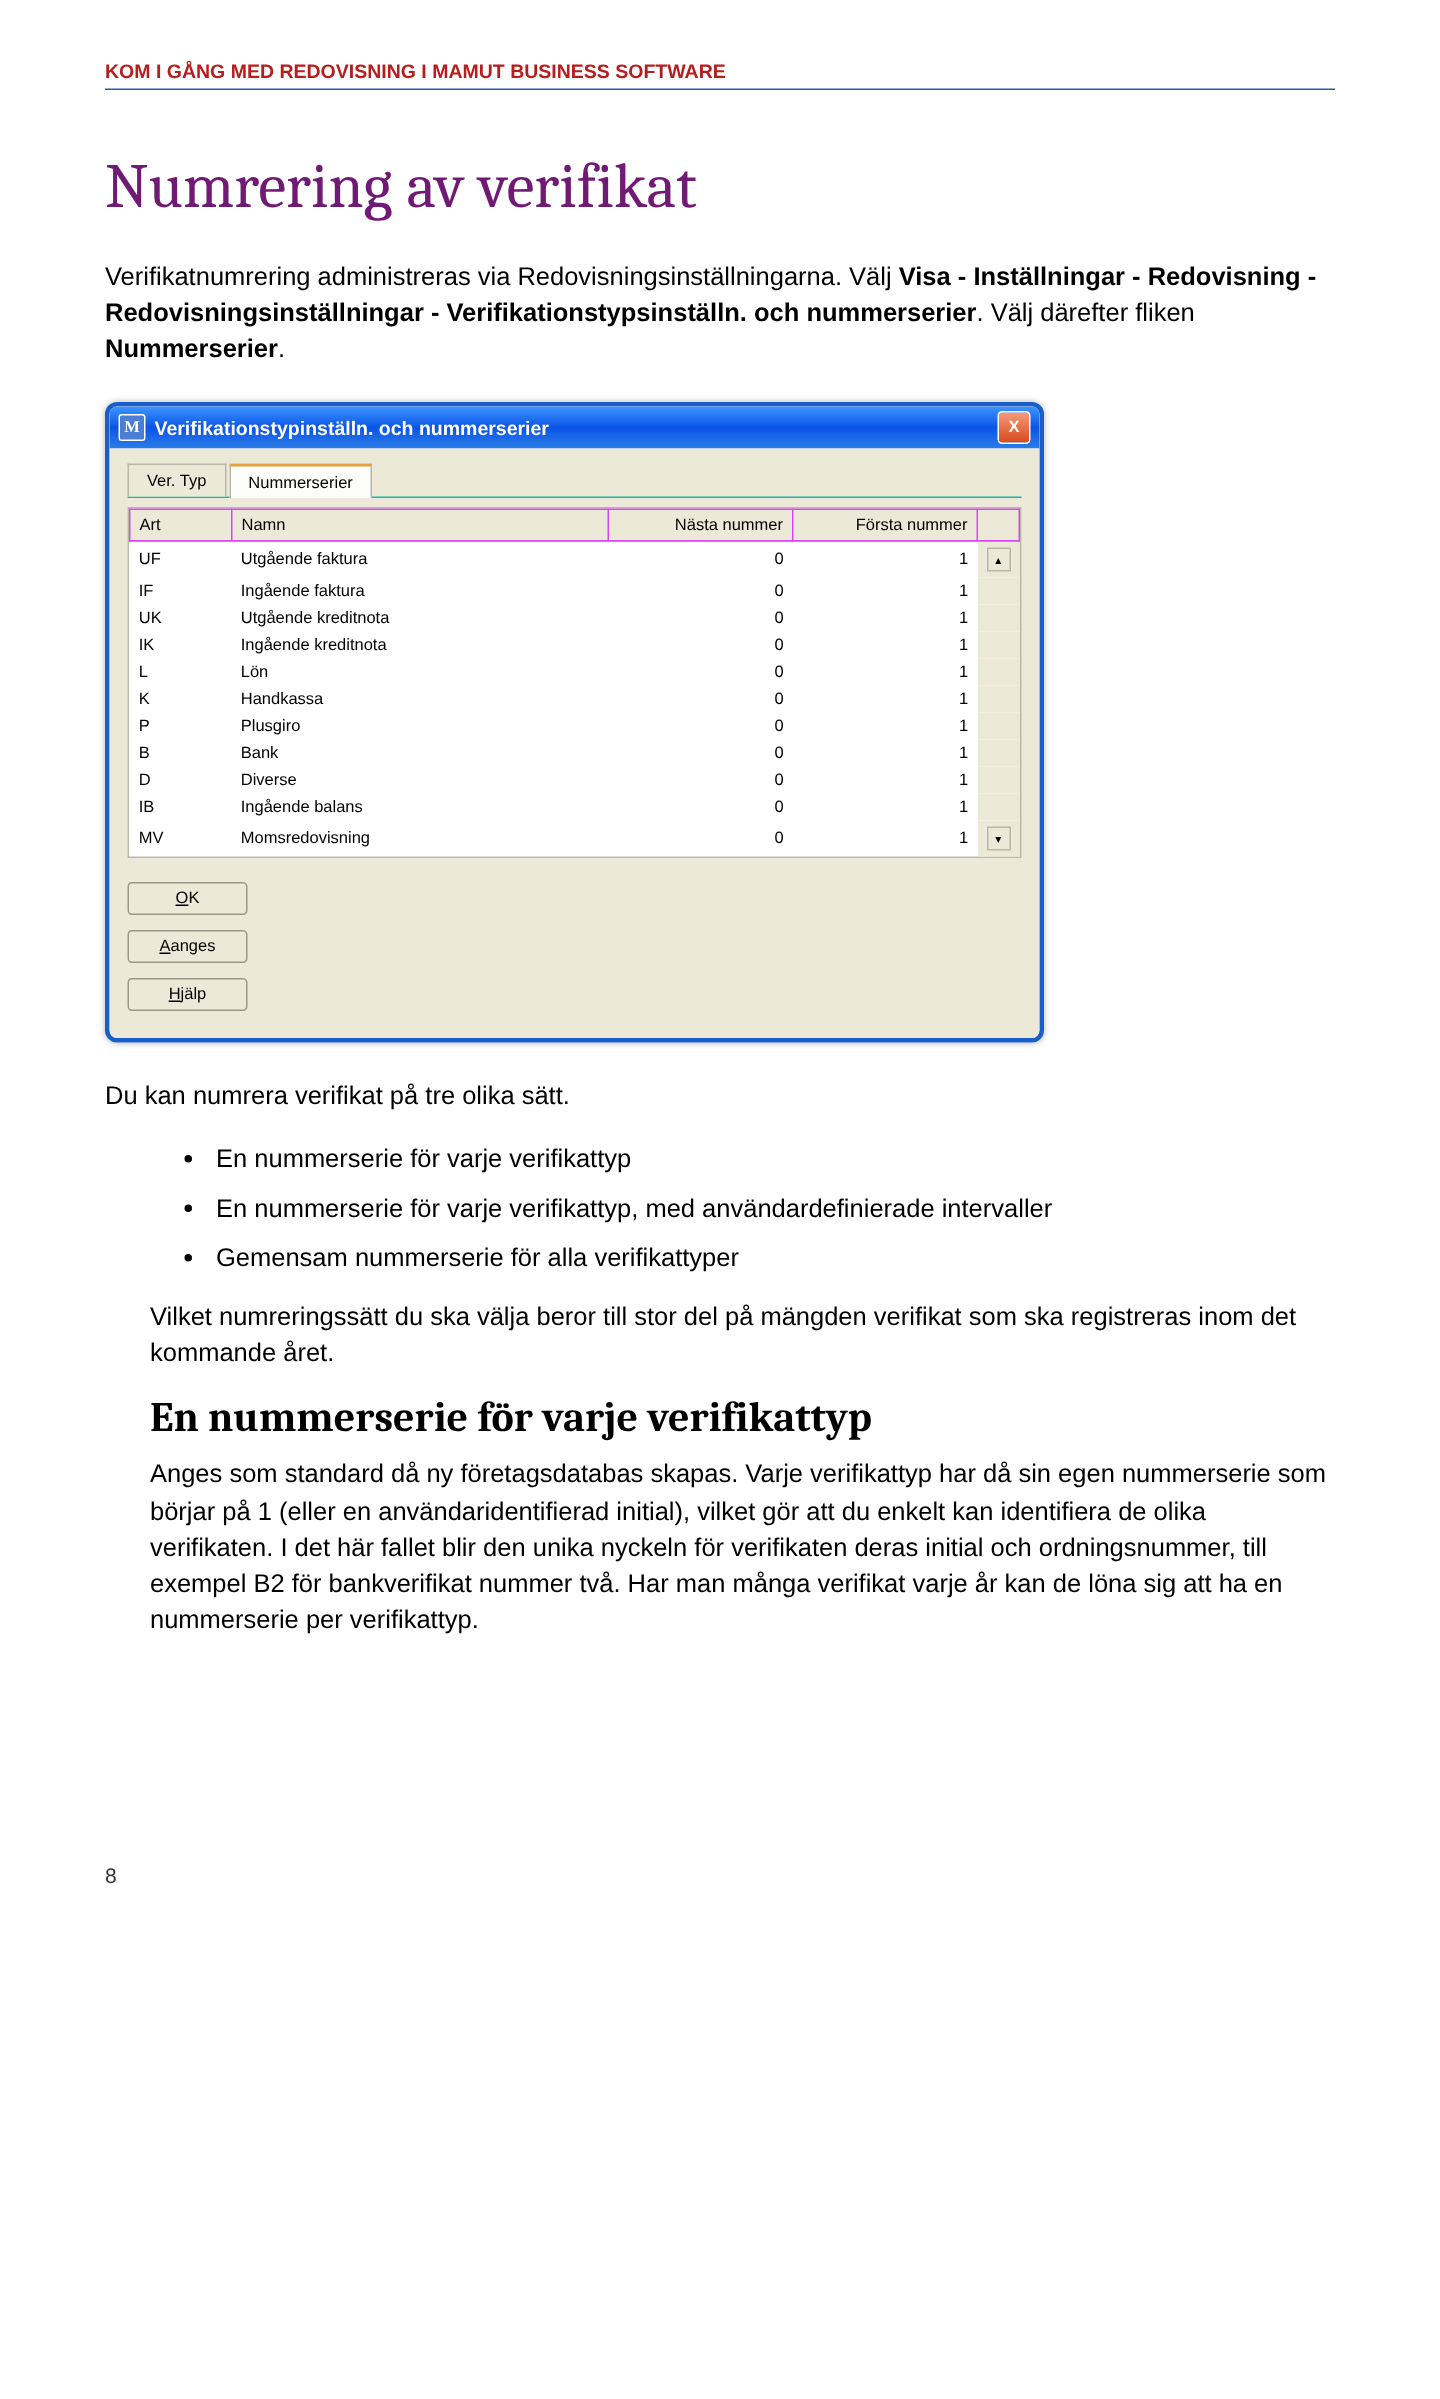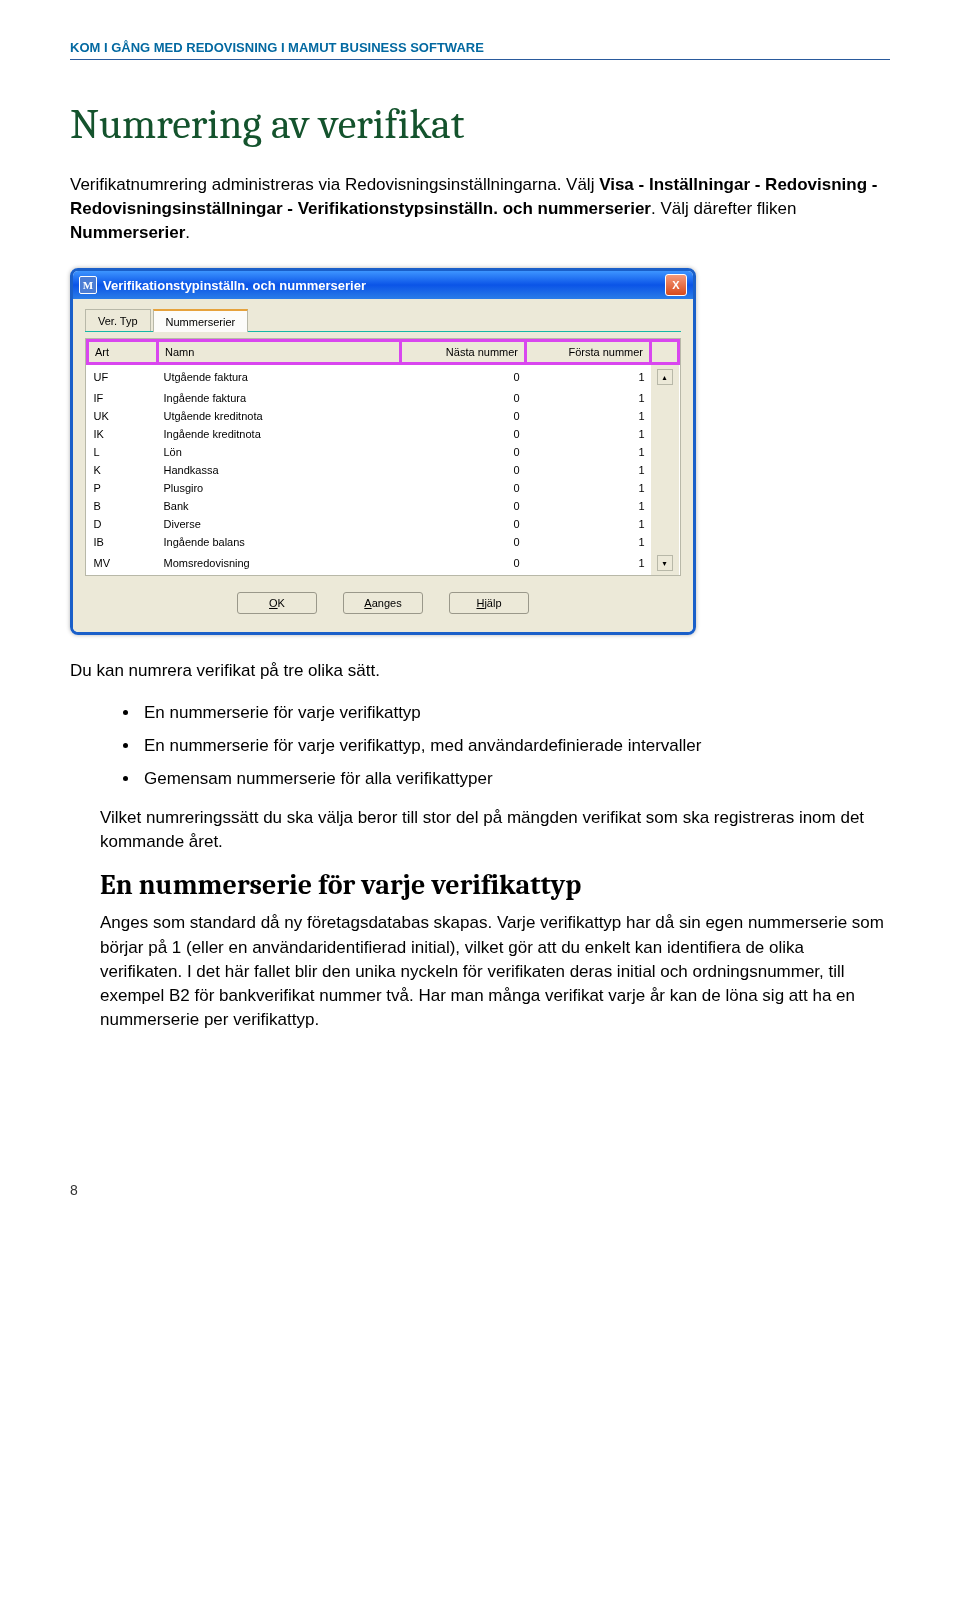--- a/index.html
+++ b/index.html
@@ -10,30 +10,30 @@
     color: #000;
     width: 960px;
   }
   .page {
     padding: 40px 70px 40px 70px;
     box-sizing: border-box;
   }
   .doc-header {
     font-size: 13px;
     font-weight: bold;
-    color: #0369a1;
+    color: #b91c1c;
     border-bottom: 1px solid #2a5a9c;
     padding-bottom: 4px;
     margin-bottom: 40px;
   }
   h1 {
     font-family: Cambria, Georgia, serif;
     font-size: 42px;
     font-weight: normal;
-    color: #14532d;
+    color: #701a75;
     margin: 0 0 24px 0;
   }
   p.intro {
     font-size: 17px;
     line-height: 1.4;
     margin: 0 0 24px 0;
   }
   .bold { font-weight: bold; }
 
   
@@ -104,21 +104,21 @@
   }
   table.grid {
     width: 100%;
     border-collapse: collapse;
     font-size: 11px;
   }
   table.grid thead th {
     text-align: left;
     font-weight: normal;
     background: #ece9d8;
-    border: 3px solid #d946ef;
+    border: 1px solid #d946ef;
     padding: 4px 6px;
   }
   table.grid thead th.num { text-align: right; }
   table.grid tbody td {
     padding: 3px 6px;
     border: none;
   }
   table.grid tbody td.num { text-align: right; }
   .scroll-col {
     width: 16px;
@@ -132,22 +132,23 @@
     font-size: 8px; display:flex; align-items:center; justify-content:center;
     margin: 1px auto;
     cursor: pointer;
   }
   .checkbox-row {
     display:flex; align-items:center; gap:6px;
     font-size:11px; padding: 6px 4px 2px;
   }
   .checkbox-row input { width:13px; height:13px; margin:0; }
   .dialog-buttons {
-    display:flex; gap:26px; justify-content:center;
+    display:flex; gap:10px; justify-content:center;
     padding-top: 16px;
+    flex-direction: column;
   }
   .win-btn {
     width: 80px; height: 22px;
     background: #ece9d8;
     border: 1px solid #9a988a;
     border-radius: 3px;
     font-size: 11px;
     font-family: Tahoma, sans-serif;
     cursor: pointer;
   }

